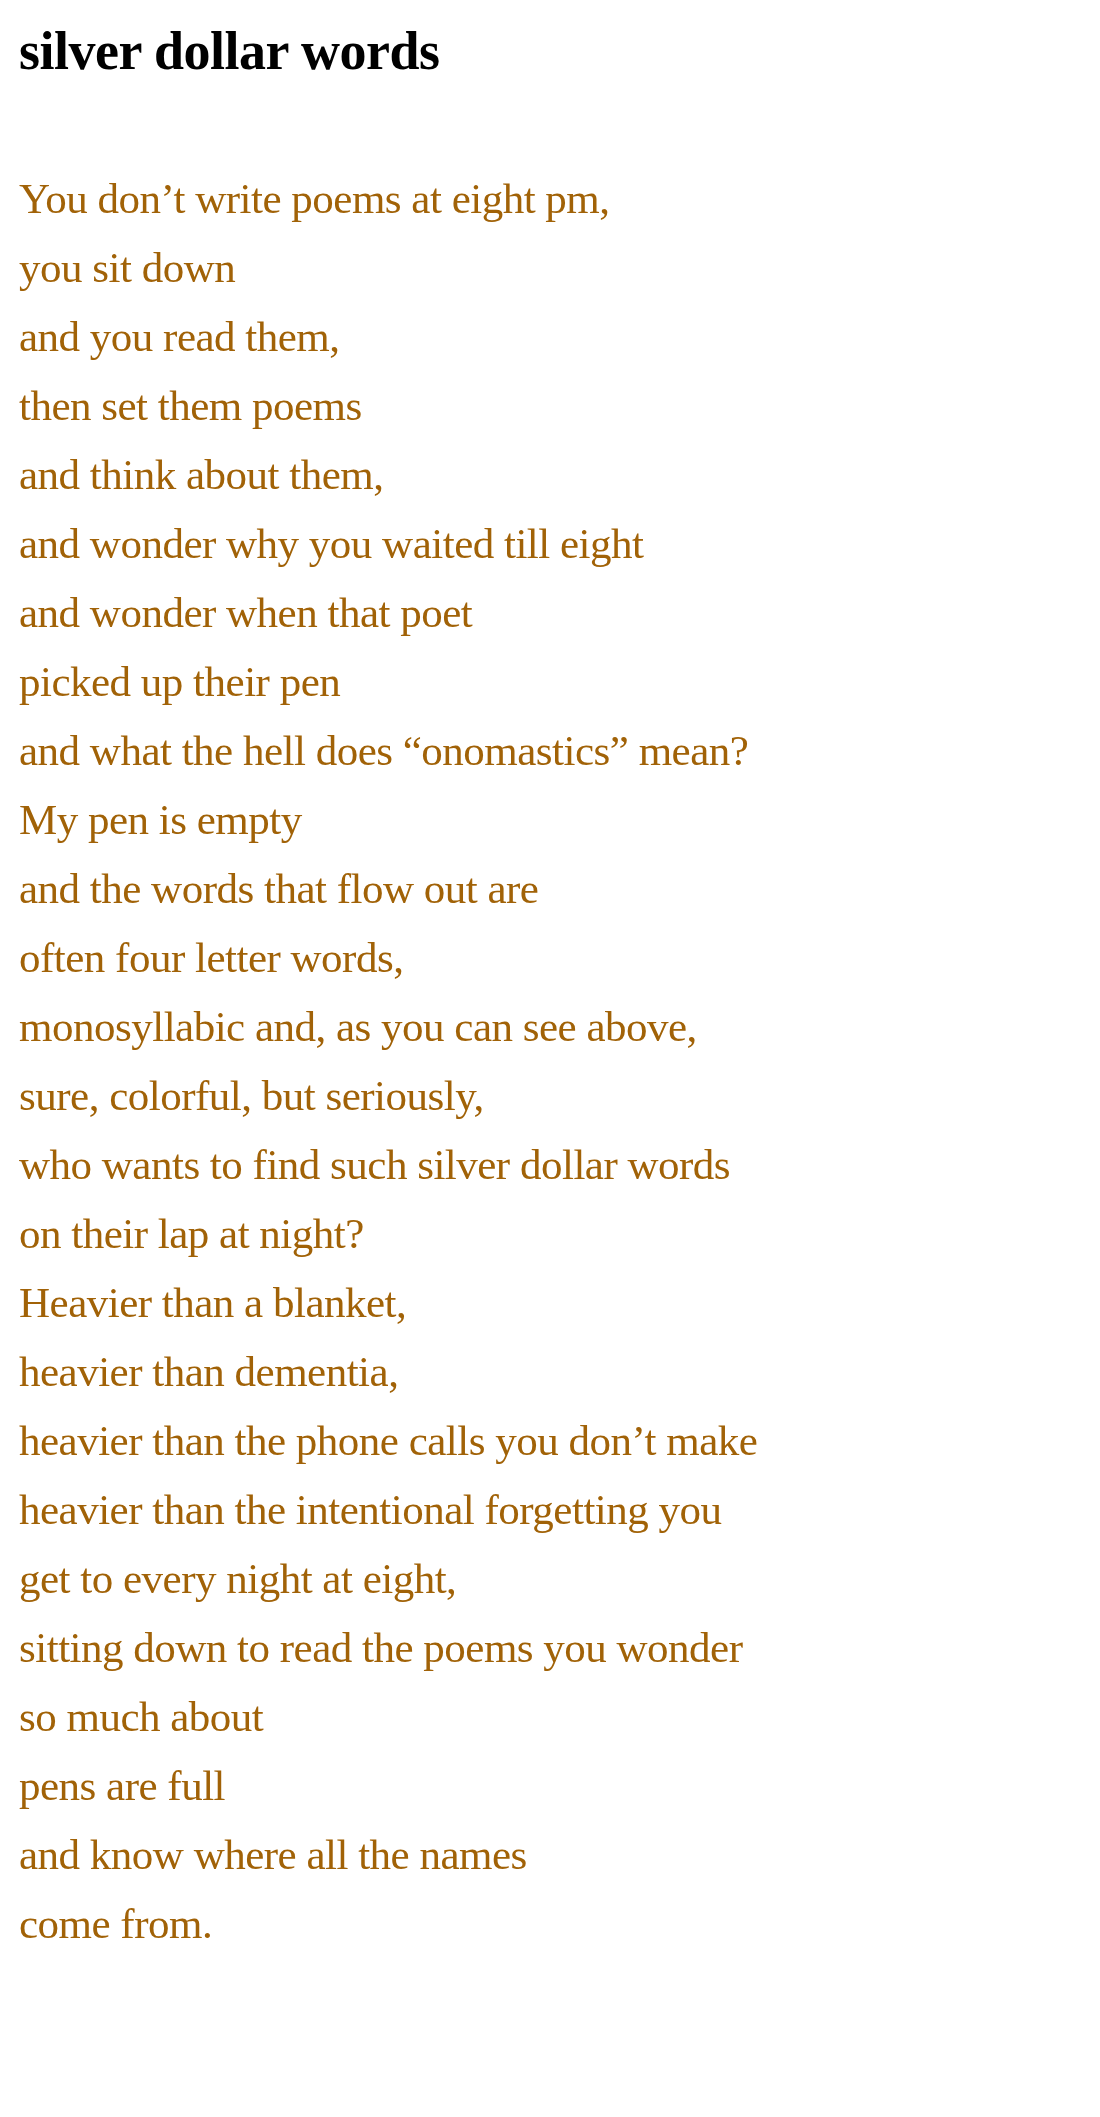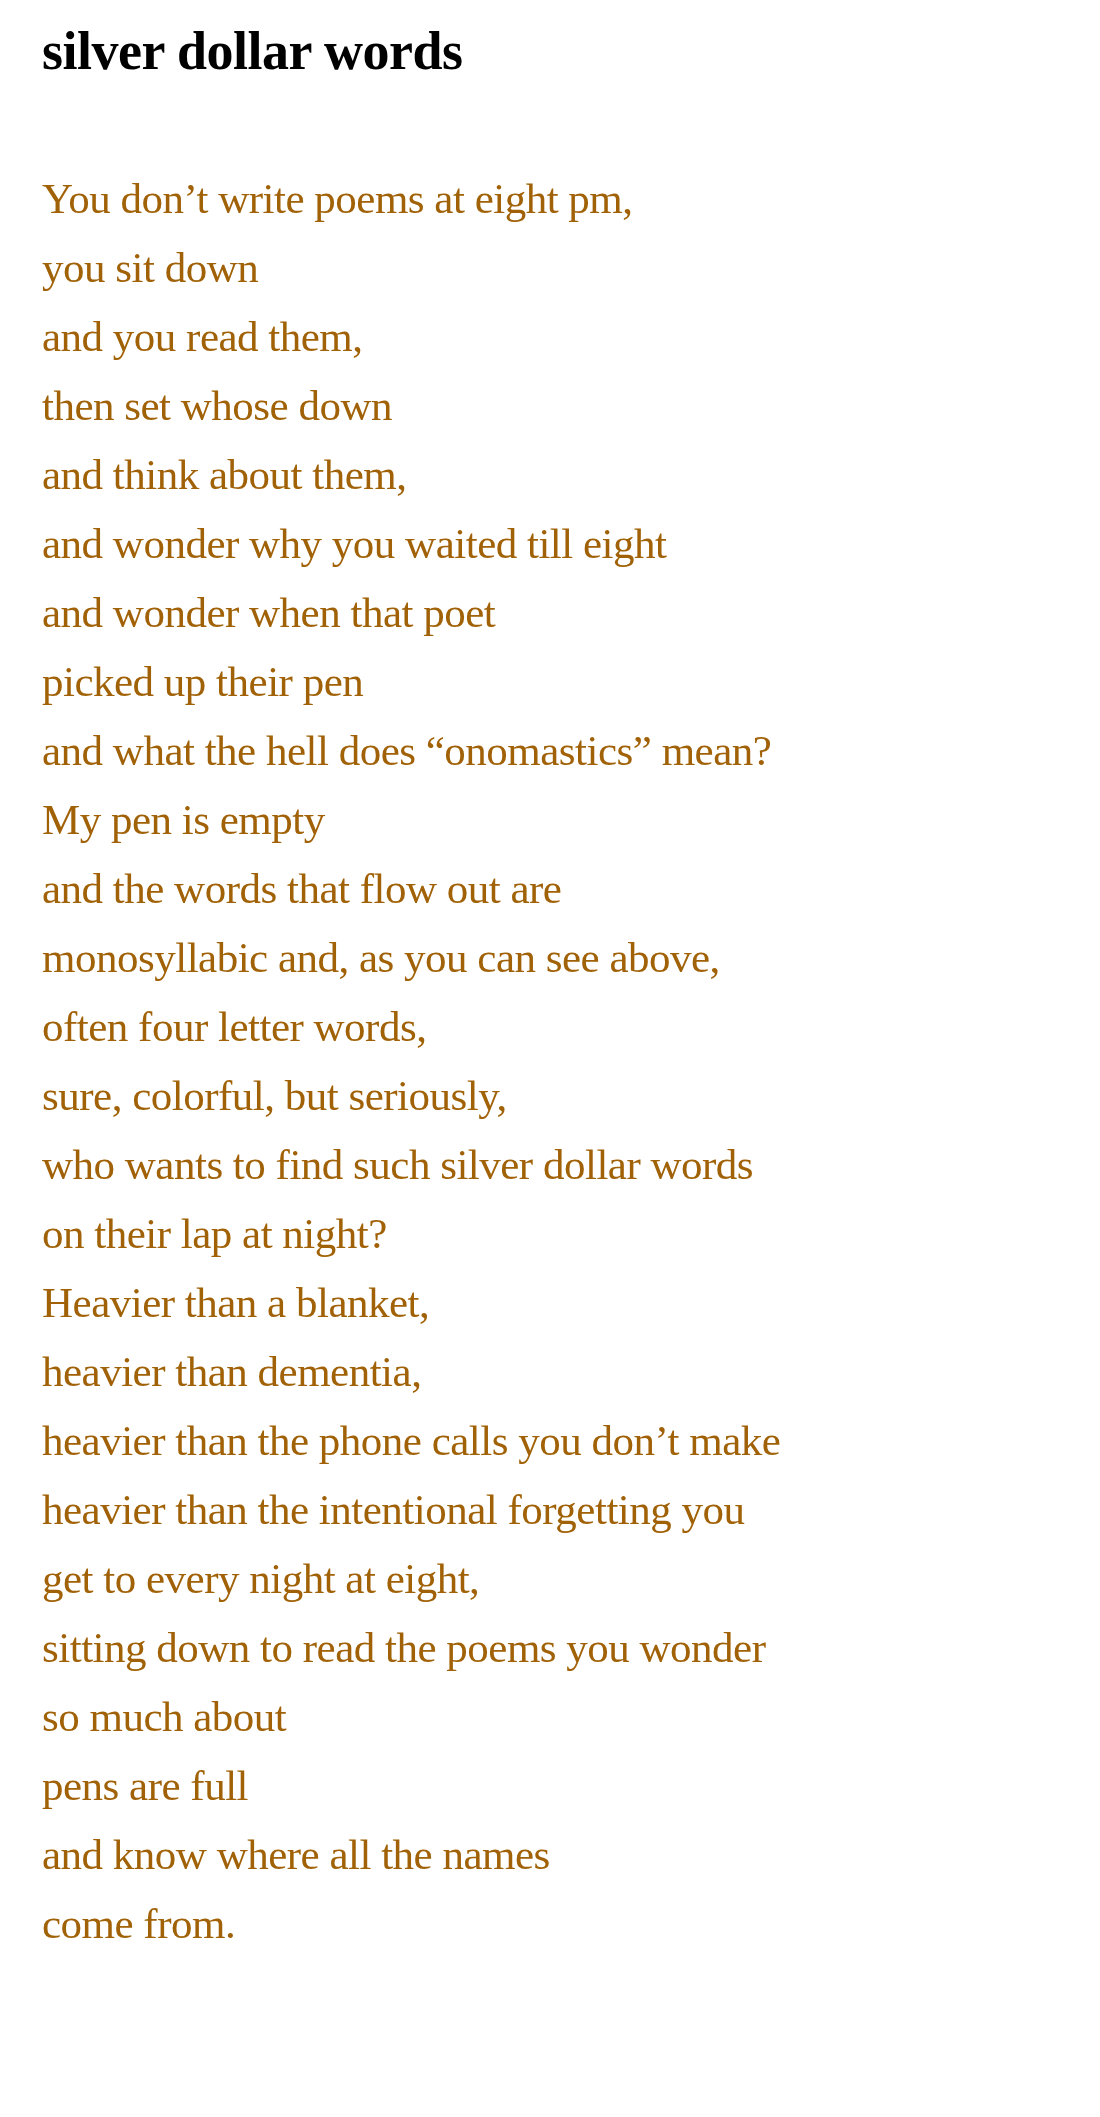--- a/index.html
+++ b/index.html
@@ -6,21 +6,21 @@
   html, body {
     background: #ffffff;
     width: 1100px;
   }
   body {
     font-family: "Liberation Serif", serif;
     color: #000000;
     min-height: 2117px;
   }
   .page {
-    padding: 20px 30px 60px 42px;
+    padding: 20px 30px 60px 19px;
     width: 1032px;
   }
   .poem-title {
     font-family: "Liberation Serif", serif;
     font-weight: 700;
     font-size: 54px;
     line-height: 1.15;
     letter-spacing: -0.5px;
     color: #000000;
   }
@@ -38,30 +38,30 @@
 </head>
 <body>
 
 <div class="page">
   <h1 class="poem-title">silver dollar words</h1>
 
   <div class="poem-body">
       <div class="poem-line">You don’t write poems at eight pm,</div>
       <div class="poem-line">you sit down</div>
       <div class="poem-line">and you read them,</div>
-      <div class="poem-line">then set whose down</div>
+      <div class="poem-line">then set them poems</div>
       <div class="poem-line">and think about them,</div>
       <div class="poem-line">and wonder why you waited till eight</div>
       <div class="poem-line">and wonder when that poet</div>
       <div class="poem-line">picked up their pen</div>
       <div class="poem-line">and what the hell does “onomastics” mean?</div>
       <div class="poem-line">My pen is empty</div>
       <div class="poem-line">and the words that flow out are</div>
+      <div class="poem-line">often four letter words,</div>
       <div class="poem-line">monosyllabic and, as you can see above,</div>
-      <div class="poem-line">often four letter words,</div>
       <div class="poem-line">sure, colorful, but seriously,</div>
       <div class="poem-line">who wants to find such silver dollar words</div>
       <div class="poem-line">on their lap at night?</div>
       <div class="poem-line">Heavier than a blanket,</div>
       <div class="poem-line">heavier than dementia,</div>
       <div class="poem-line">heavier than the phone calls you don’t make</div>
       <div class="poem-line">heavier than the intentional forgetting you</div>
       <div class="poem-line">get to every night at eight,</div>
       <div class="poem-line">sitting down to read the poems you wonder</div>
       <div class="poem-line">so much about</div>

